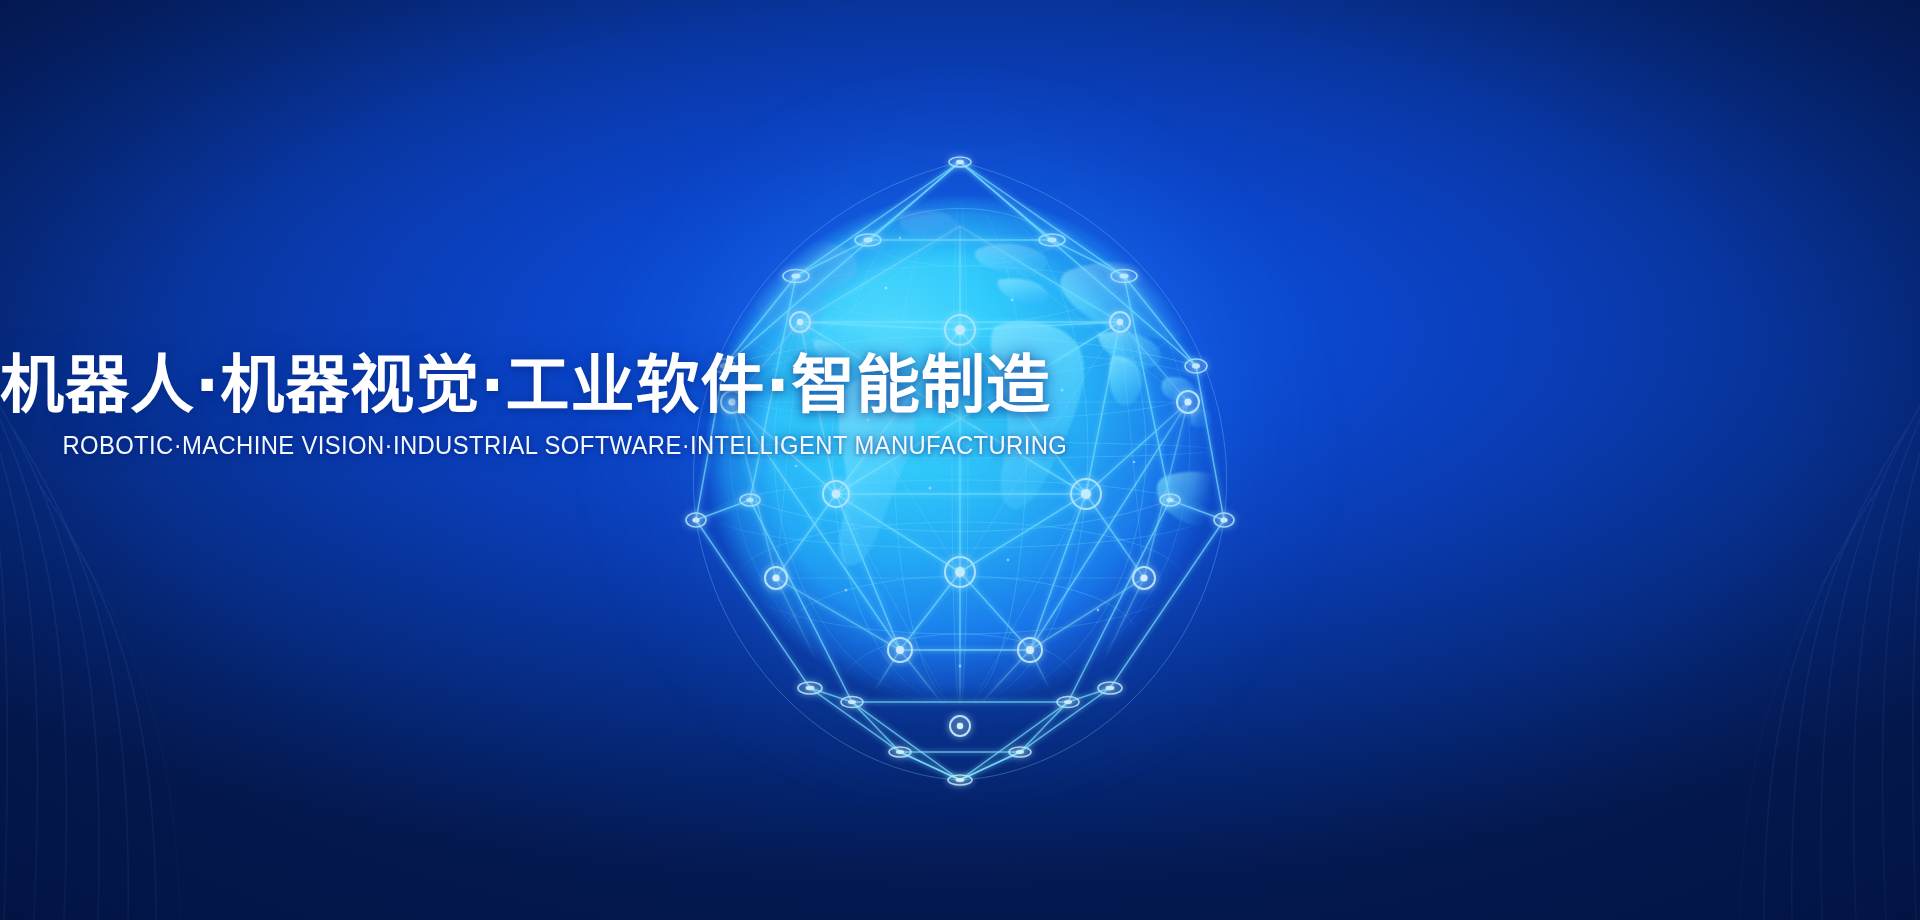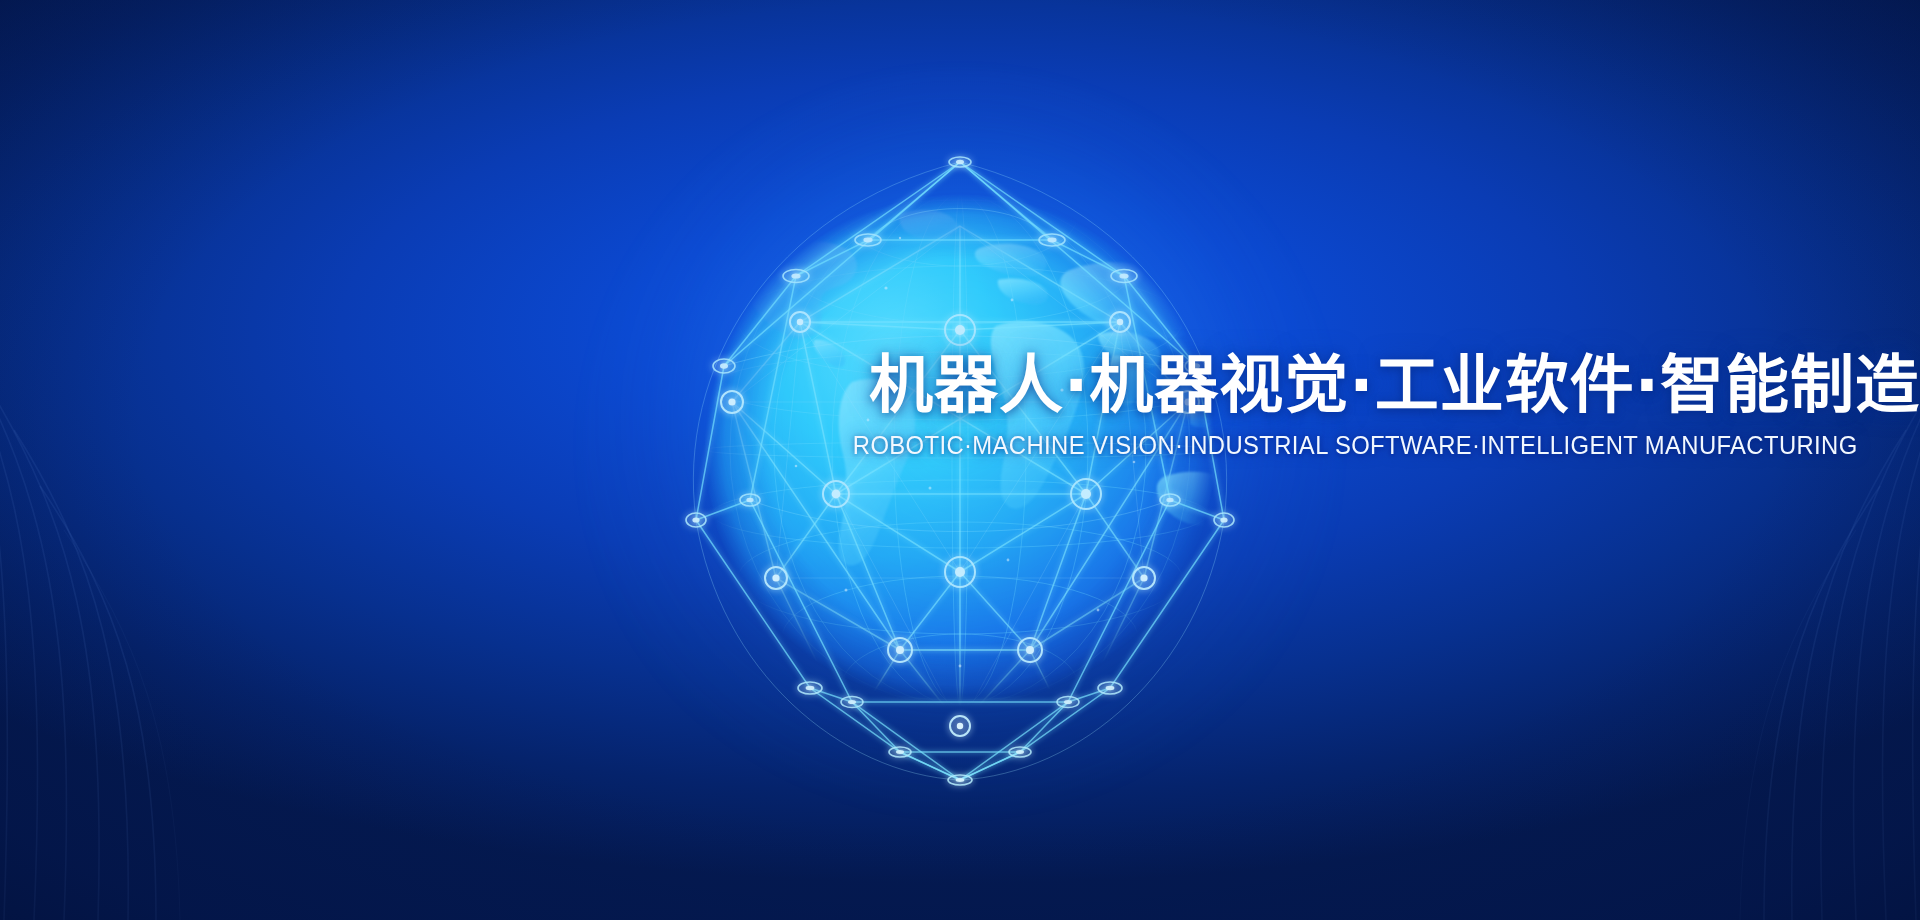--- a/index.html
+++ b/index.html
@@ -70,21 +70,21 @@
         rgba(10,60,180,0.0) 72%);
     filter: blur(6px);
   }
 
   
   #headline-block {
     position: absolute;
     left: 0;
     right: 0;
     top: 352px;
-    text-align: right;
+    text-align: left;
     pointer-events: none;
   }
   #headline {
     margin: 0;
     font-size: 64px;
     line-height: 1.04;
     font-weight: 700;
     color: #ffffff;
     letter-spacing: 1px;
     text-shadow:

